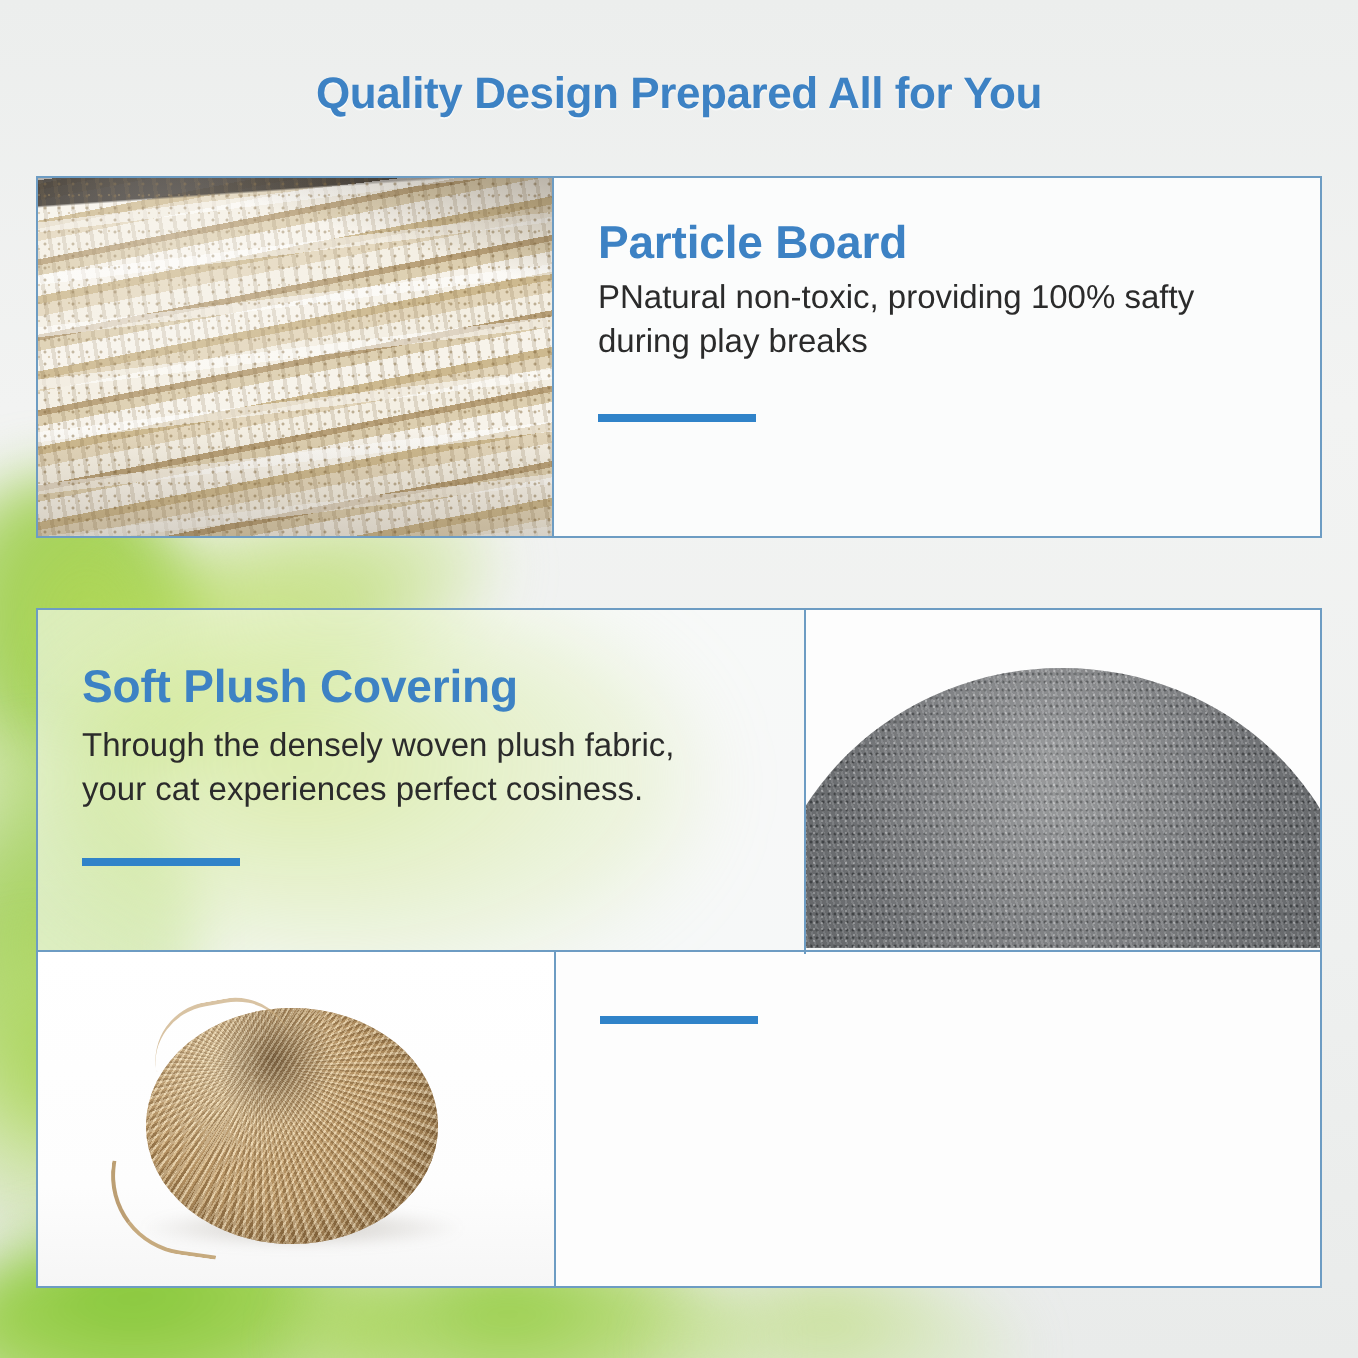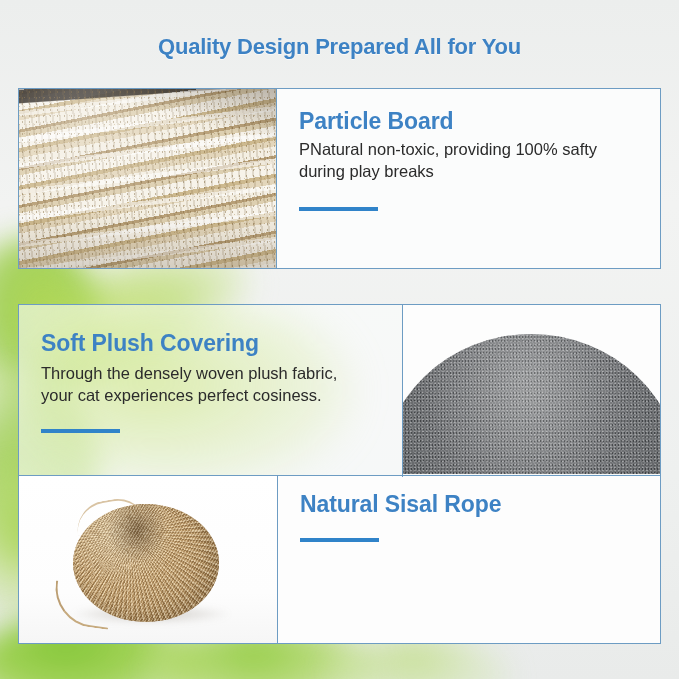--- a/index.html
+++ b/index.html
@@ -389,18 +389,17 @@
     <div class="card-media">
       <div class="photo-sisal">
         <div class="sisal-shadow"></div>
         <div class="sisal-ball"></div>
         <div class="sisal-strand"></div>
         <div class="sisal-strand2"></div>
       </div>
       <div class="divider-v" style="right:0;"></div>
     </div>
     <div class="card-body">
-      <div class="heading">Natural Sisal Rope</div>
       <div class="accent-bar"></div>
     </div>
   </div>
 
 </div>
 
 </body></html>

